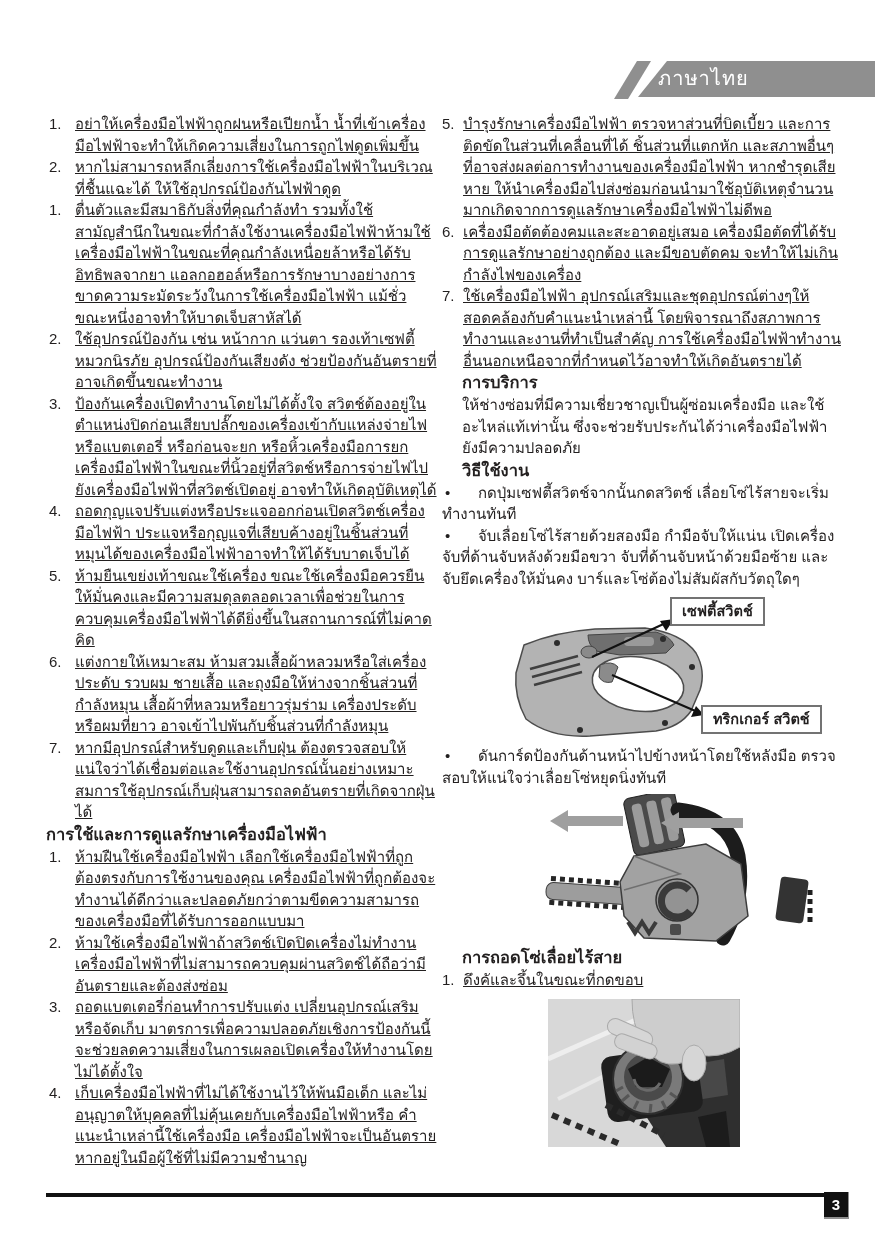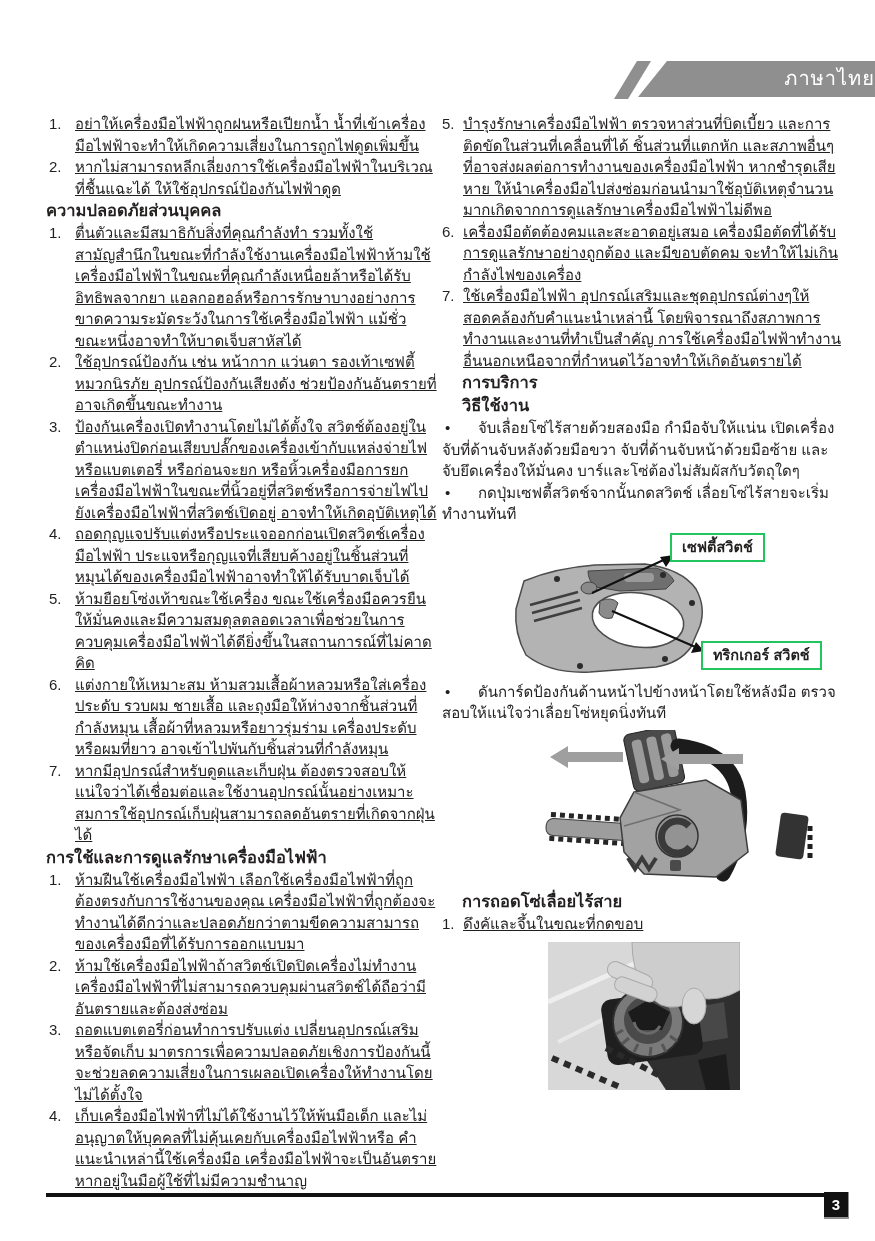--- a/index.html
+++ b/index.html
@@ -8,21 +8,21 @@
     position:relative; width:875px; height:1241px; margin:0 auto;
     background:#ffffff; overflow:hidden;
     font-family:"Liberation Sans", sans-serif;
     color:#221f1f; font-size:15px; line-height:21.5px;
   }
   
   .banner-main {
     position:absolute; top:61px; left:638px; right:0; height:36px;
     background:#8f8f8f;
     clip-path:polygon(29px 0, 100% 0, 100% 100%, 0 100%);
-    display:flex; align-items:center; justify-content:flex-end;
+    display:flex; align-items:center; justify-content:flex-start;
   }
   .banner-main span { color:#ffffff; font-size:20px; letter-spacing:1px; padding-left:20px; }
   .banner-stripe {
     position:absolute; top:61px; left:614px; width:40px; height:38px;
     background:#8f8f8f;
     clip-path:polygon(23px 0, 37px 0, 14px 100%, 0 100%);
   }
   
   .col { position:absolute; top:113px; }
   .col-left  { left:46px;  width:392px; }
@@ -43,21 +43,21 @@
   p.body-text { margin:0; }
   p.bullet-par { margin:0 0 0 0; }
   p.bullet-par::before { content:"\2022"; display:inline-block; width:33px; padding-left:3px; }
   
   .figure { position:relative; }
   .fig1 { height:150px; margin-top:6px; }
   .fig2 { height:152px; margin-top:6px; }
   .fig3 { height:152px; margin-top:8px; }
   .figure svg { position:absolute; left:0; top:0; }
   .callout {
-    position:absolute; background:#ffffff; border:2px solid #22c55e;
+    position:absolute; background:#ffffff; border:2px solid #737373;
     font-size:14.5px; font-weight:bold; line-height:18px;
     padding:3px 10px 4px 10px; white-space:nowrap;
   }
   .callout-safety  { left:228px; top:2px; }
   .callout-trigger { left:259px; top:110px; }
   
   .footer-rule {
     position:absolute; left:46px; top:1193px; width:779px; height:4px; background:#111111;
   }
   .page-num {
@@ -76,27 +76,26 @@
   <div class="banner-main">
     <span>ภาษาไทย</span>
   </div>
 
   <div class="col col-left">
     <ol class="num-list">
       <li>อย่าให้เครื่องมือไฟฟ้าถูกฝนหรือเปียกน้ำ น้ำที่เข้าเครื่องมือไฟฟ้าจะทำให้เกิดความเสี่ยงในการถูกไฟดูดเพิ่มขึ้น</li>
       <li>หากไม่สามารถหลีกเลี่ยงการใช้เครื่องมือไฟฟ้าในบริเวณที่ชื้นแฉะได้ ให้ใช้อุปกรณ์ป้องกันไฟฟ้าดูด</li>
     </ol>
 
-    <h3 class="sec-head sec">ความปลอดภัยส่วนบุคคล</h3>
     <ol class="num-list">
       <li>ตื่นตัวและมีสมาธิกับสิ่งที่คุณกำลังทำ รวมทั้งใช้สามัญสำนึกในขณะที่กำลังใช้งานเครื่องมือไฟฟ้าห้ามใช้เครื่องมือไฟฟ้าในขณะที่คุณกำลังเหนื่อยล้าหรือได้รับอิทธิพลจากยา แอลกอฮอล์หรือการรักษาบางอย่างการขาดความระมัดระวังในการใช้เครื่องมือไฟฟ้า แม้ชั่วขณะหนึ่งอาจทำให้บาดเจ็บสาหัสได้</li>
       <li>ใช้อุปกรณ์ป้องกัน เช่น หน้ากาก แว่นตา รองเท้าเซฟตี้หมวกนิรภัย อุปกรณ์ป้องกันเสียงดัง ช่วยป้องกันอันตรายที่อาจเกิดขึ้นขณะทำงาน</li>
       <li>ป้องกันเครื่องเปิดทำงานโดยไม่ได้ตั้งใจ สวิตช์ต้องอยู่ในตำแหน่งปิดก่อนเสียบปลั๊กของเครื่องเข้ากับแหล่งจ่ายไฟหรือแบตเตอรี่ หรือก่อนจะยก หรือหิ้วเครื่องมือการยกเครื่องมือไฟฟ้าในขณะที่นิ้วอยู่ที่สวิตช์หรือการจ่ายไฟไปยังเครื่องมือไฟฟ้าที่สวิตช์เปิดอยู่ อาจทำให้เกิดอุบัติเหตุได้</li>
       <li>ถอดกุญแจปรับแต่งหรือประแจออกก่อนเปิดสวิตช์เครื่องมือไฟฟ้า ประแจหรือกุญแจที่เสียบค้างอยู่ในชิ้นส่วนที่หมุนได้ของเครื่องมือไฟฟ้าอาจทำให้ได้รับบาดเจ็บได้</li>
-      <li>ห้ามยือยโซ่งเท้าขณะใช้เครื่อง ขณะใช้เครื่องมือควรยืนให้มั่นคงและมีความสมดุลตลอดเวลาเพื่อช่วยในการควบคุมเครื่องมือไฟฟ้าได้ดียิ่งขึ้นในสถานการณ์ที่ไม่คาดคิด</li>
+      <li>ห้ามยืนเขย่งเท้าขณะใช้เครื่อง ขณะใช้เครื่องมือควรยืนให้มั่นคงและมีความสมดุลตลอดเวลาเพื่อช่วยในการควบคุมเครื่องมือไฟฟ้าได้ดียิ่งขึ้นในสถานการณ์ที่ไม่คาดคิด</li>
       <li>แต่งกายให้เหมาะสม ห้ามสวมเสื้อผ้าหลวมหรือใส่เครื่องประดับ รวบผม ชายเสื้อ และถุงมือให้ห่างจากชิ้นส่วนที่กำลังหมุน เสื้อผ้าที่หลวมหรือยาวรุ่มร่าม เครื่องประดับหรือผมที่ยาว อาจเข้าไปพันกับชิ้นส่วนที่กำลังหมุน</li>
       <li>หากมีอุปกรณ์สำหรับดูดและเก็บฝุ่น ต้องตรวจสอบให้แน่ใจว่าได้เชื่อมต่อและใช้งานอุปกรณ์นั้นอย่างเหมาะสมการใช้อุปกรณ์เก็บฝุ่นสามารถลดอันตรายที่เกิดจากฝุ่นได้</li>
     </ol>
 
     <h3 class="sec-head sec">การใช้และการดูแลรักษาเครื่องมือไฟฟ้า</h3>
     <ol class="num-list">
       <li>ห้ามฝืนใช้เครื่องมือไฟฟ้า เลือกใช้เครื่องมือไฟฟ้าที่ถูกต้องตรงกับการใช้งานของคุณ เครื่องมือไฟฟ้าที่ถูกต้องจะทำงานได้ดีกว่าและปลอดภัยกว่าตามขีดความสามารถของเครื่องมือที่ได้รับการออกแบบมา</li>
       <li>ห้ามใช้เครื่องมือไฟฟ้าถ้าสวิตช์เปิดปิดเครื่องไม่ทำงานเครื่องมือไฟฟ้าที่ไม่สามารถควบคุมผ่านสวิตช์ได้ถือว่ามีอันตรายและต้องส่งซ่อม</li>
       <li>ถอดแบตเตอรี่ก่อนทำการปรับแต่ง เปลี่ยนอุปกรณ์เสริมหรือจัดเก็บ มาตรการเพื่อความปลอดภัยเชิงการป้องกันนี้จะช่วยลดความเสี่ยงในการเผลอเปิดเครื่องให้ทำงานโดยไม่ได้ตั้งใจ</li>
       <li>เก็บเครื่องมือไฟฟ้าที่ไม่ได้ใช้งานไว้ให้พ้นมือเด็ก และไม่อนุญาตให้บุคคลที่ไม่คุ้นเคยกับเครื่องมือไฟฟ้าหรือ คำแนะนำเหล่านี้ใช้เครื่องมือ เครื่องมือไฟฟ้าจะเป็นอันตรายหากอยู่ในมือผู้ใช้ที่ไม่มีความชำนาญ</li>
@@ -104,24 +103,25 @@
   </div>
 
   <div class="col col-right">
     <ol class="num-list start-5">
       <li>บำรุงรักษาเครื่องมือไฟฟ้า ตรวจหาส่วนที่บิดเบี้ยว และการติดขัดในส่วนที่เคลื่อนที่ได้ ชิ้นส่วนที่แตกหัก และสภาพอื่นๆ ที่อาจส่งผลต่อการทำงานของเครื่องมือไฟฟ้า หากชำรุดเสียหาย ให้นำเครื่องมือไปส่งซ่อมก่อนนำมาใช้อุบัติเหตุจำนวนมากเกิดจากการดูแลรักษาเครื่องมือไฟฟ้าไม่ดีพอ</li>
       <li>เครื่องมือตัดต้องคมและสะอาดอยู่เสมอ เครื่องมือตัดที่ได้รับการดูแลรักษาอย่างถูกต้อง และมีขอบตัดคม จะทำให้ไม่เกินกำลังไฟของเครื่อง</li>
       <li>ใช้เครื่องมือไฟฟ้า อุปกรณ์เสริมและชุดอุปกรณ์ต่างๆให้สอดคล้องกับคำแนะนำเหล่านี้ โดยพิจารณาถึงสภาพการทำงานและงานที่ทำเป็นสำคัญ การใช้เครื่องมือไฟฟ้าทำงานอื่นนอกเหนือจากที่กำหนดไว้อาจทำให้เกิดอันตรายได้</li>
     </ol>
 
     <h3 class="sec-head sec">การบริการ</h3>
+    <p class="body-text">ให้ช่างซ่อมที่มีความเชี่ยวชาญเป็นผู้ซ่อมเครื่องมือ และใช้อะไหล่แท้เท่านั้น ซึ่งจะช่วยรับประกันได้ว่าเครื่องมือไฟฟ้ายังมีความปลอดภัย</p>
 
     <h3 class="sec-head sec">วิธีใช้งาน</h3>
+    <p class="bullet-par">กดปุ่มเซฟตี้สวิตช์จากนั้นกดสวิตช์ เลื่อยโซ่ไร้สายจะเริ่มทำงานทันที</p>
     <p class="bullet-par">จับเลื่อยโซ่ไร้สายด้วยสองมือ กำมือจับให้แน่น เปิดเครื่อง จับที่ด้านจับหลังด้วยมือขวา จับที่ด้านจับหน้าด้วยมือซ้าย และจับยึดเครื่องให้มั่นคง บาร์และโซ่ต้องไม่สัมผัสกับวัตถุใดๆ</p>
-    <p class="bullet-par">กดปุ่มเซฟตี้สวิตช์จากนั้นกดสวิตช์ เลื่อยโซ่ไร้สายจะเริ่มทำงานทันที</p>
 
     <div class="figure fig1">
       <svg width="400" height="150" viewBox="0 0 400 150">
         <path d="M74,78 L82,50 Q113,37 153,34 L203,33 Q240,38 254,58 Q264,76 258,95 L249,116 Q238,132 214,136 L148,141 Q108,143 84,124 Q72,102 74,78 Z" fill="#b3b3b3" stroke="#4c4c4c" stroke-width="1.5"></path>
         <ellipse cx="196" cy="89" rx="46" ry="27" fill="#ffffff" stroke="#4c4c4c" stroke-width="1.5" transform="rotate(8 196 89)"></ellipse>
         <path d="M146,40 L214,37 Q228,41 232,50 L224,58 L178,60 L154,56 Q146,50 146,40 Z" fill="#6f6f6f" stroke="#444444"></path>
         <rect x="182" y="42" width="30" height="9" rx="4" fill="#9a9a9a"></rect>
         <ellipse cx="147" cy="57" rx="8" ry="6" fill="#8a8a8a" stroke="#444444"></ellipse>
         <path d="M158,70 Q170,65 176,72 L170,87 Q161,89 157,82 Z" fill="#8b8b8b" stroke="#444444"></path>
         <path d="M88,74 L136,61" stroke="#3f3f3f" stroke-width="2.5"></path>
@@ -171,21 +171,21 @@
         <path d="M368,96 V130" stroke="#1f1f1f" stroke-width="5" stroke-dasharray="5,4"></path>
         <g fill="#9f9f9f">
           <polygon points="108,27 126,16 126,22 181,22 181,32 126,32 126,38"></polygon>
         </g>
         <g fill="#9f9f9f">
           <polygon points="219,29 237,18 237,24 301,24 301,34 237,34 237,40"></polygon>
         </g>
       </svg>
     </div>
 
-    <h3 class="sec-head" style="margin-top:8px;">การถอดโซ่เลื่อยไร้สาย</h3>
+    <h3 class="sec-head" style="margin-top:0;">การถอดโซ่เลื่อยไร้สาย</h3>
     <ol class="num-list">
       <li>ดึงคัและจึ้นในขณะที่กดขอบ</li>
     </ol>
 
     <div class="figure fig3">
       <svg width="192" height="148" viewBox="0 0 192 148" style="left:106px;">
         <rect x="0" y="0" width="192" height="148" fill="#d8d8d8"></rect>
         <path d="M0,60 L90,20" stroke="#eeeeee" stroke-width="5"></path>
         <path d="M10,100 L120,45" stroke="#e9e9e9" stroke-width="4"></path>
         <path d="M96,58 L192,40 L192,148 L118,148 L92,108 Z" fill="#2f2f2f"></path>

